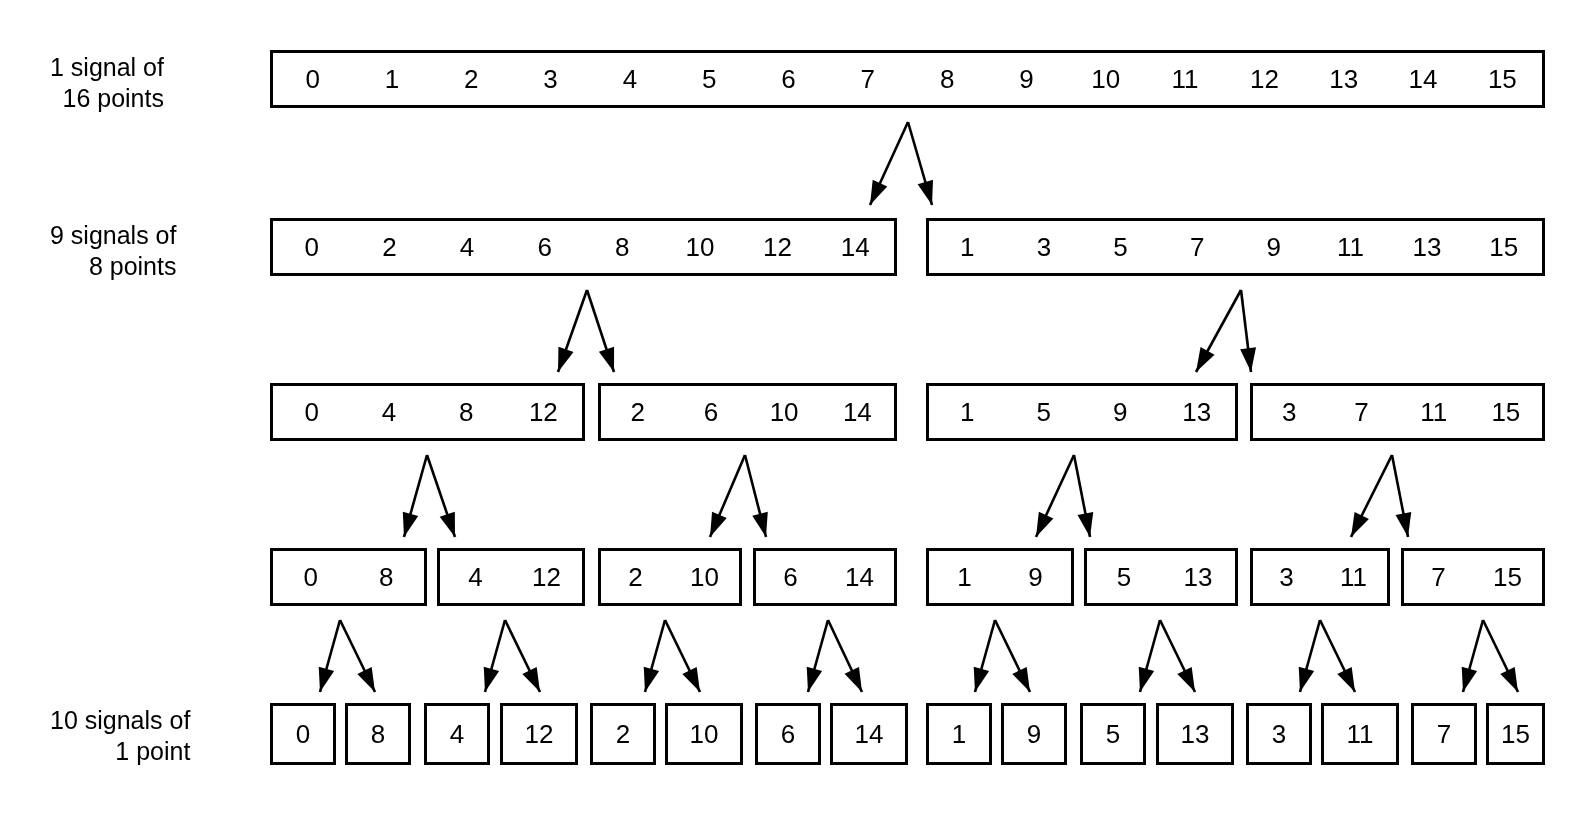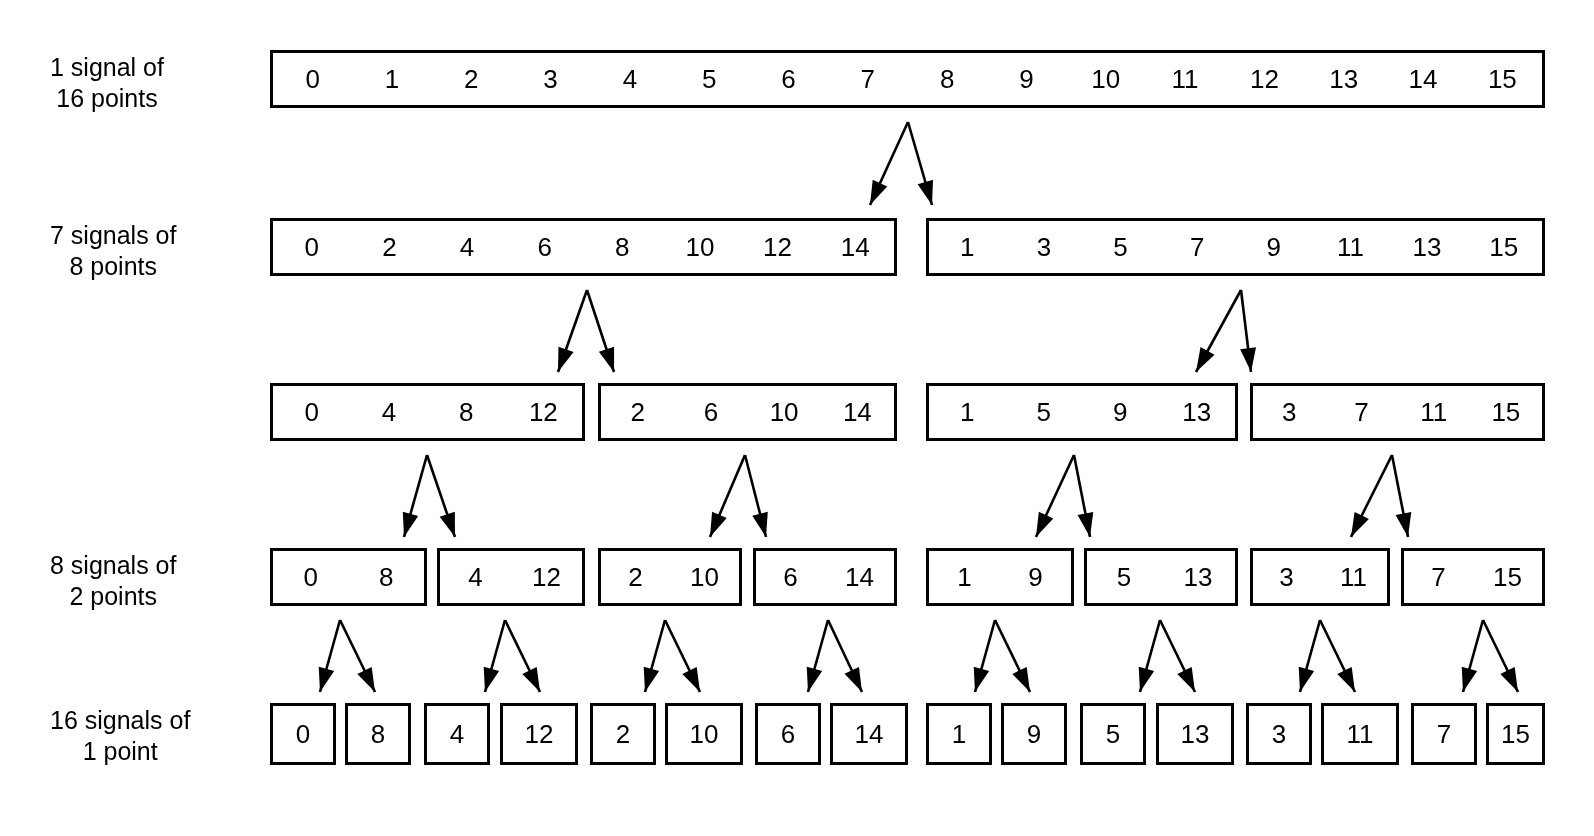--- a/index.html
+++ b/index.html
@@ -18,21 +18,21 @@
     height: 836px;
     background: #ffffff;
     overflow: hidden;
   }
   .row-label {
     position: absolute;
     font-size: 25px;
     line-height: 31px;
     color: #000000;
     white-space: pre-line;
-    text-align: center;
+    text-align: right;
     letter-spacing: 0px;
   }
   .box {
     position: absolute;
     box-sizing: border-box;
     border: 3px solid #000000;
     background: #ffffff;
     display: flex;
     flex-direction: row;
     align-items: center;
@@ -137,21 +137,21 @@
       <span class="cell">7</span>
       <span class="cell">8</span>
       <span class="cell">9</span>
       <span class="cell">10</span>
       <span class="cell">11</span>
       <span class="cell">12</span>
       <span class="cell">13</span>
       <span class="cell">14</span>
       <span class="cell">15</span>
     </div>
-    <div class="row-label" style="left: 50px; top: 220px;">7 signals of
+    <div class="row-label" style="left: 50px; top: 220px;">9 signals of
 8 points</div>
     <div class="box" style="left: 270px; top: 218px; width: 627px; height: 58px;">
       <span class="cell">0</span>
       <span class="cell">2</span>
       <span class="cell">4</span>
       <span class="cell">6</span>
       <span class="cell">8</span>
       <span class="cell">10</span>
       <span class="cell">12</span>
       <span class="cell">14</span>
@@ -183,22 +183,20 @@
       <span class="cell">5</span>
       <span class="cell">9</span>
       <span class="cell">13</span>
     </div>
     <div class="box" style="left: 1250px; top: 383px; width: 295px; height: 58px;">
       <span class="cell">3</span>
       <span class="cell">7</span>
       <span class="cell">11</span>
       <span class="cell">15</span>
     </div>
-    <div class="row-label" style="left: 50px; top: 550px;">8 signals of
-2 points</div>
     <div class="box narrow" style="left: 270px; top: 548px; width: 157px; height: 58px;">
       <span class="cell">0</span>
       <span class="cell">8</span>
     </div>
     <div class="box narrow" style="left: 437px; top: 548px; width: 148px; height: 58px;">
       <span class="cell">4</span>
       <span class="cell">12</span>
     </div>
     <div class="box narrow" style="left: 598px; top: 548px; width: 144px; height: 58px;">
       <span class="cell">2</span>
@@ -217,21 +215,21 @@
       <span class="cell">13</span>
     </div>
     <div class="box narrow" style="left: 1250px; top: 548px; width: 140px; height: 58px;">
       <span class="cell">3</span>
       <span class="cell">11</span>
     </div>
     <div class="box narrow" style="left: 1401px; top: 548px; width: 144px; height: 58px;">
       <span class="cell">7</span>
       <span class="cell">15</span>
     </div>
-    <div class="row-label" style="left: 50px; top: 705px;">16 signals of
+    <div class="row-label" style="left: 50px; top: 705px;">10 signals of
 1 point</div>
     <div class="box narrow" style="left: 270px; top: 703px; width: 66px; height: 62px;">
       <span class="cell">0</span>
     </div>
     <div class="box narrow" style="left: 345px; top: 703px; width: 66px; height: 62px;">
       <span class="cell">8</span>
     </div>
     <div class="box narrow" style="left: 424px; top: 703px; width: 66px; height: 62px;">
       <span class="cell">4</span>
     </div>

